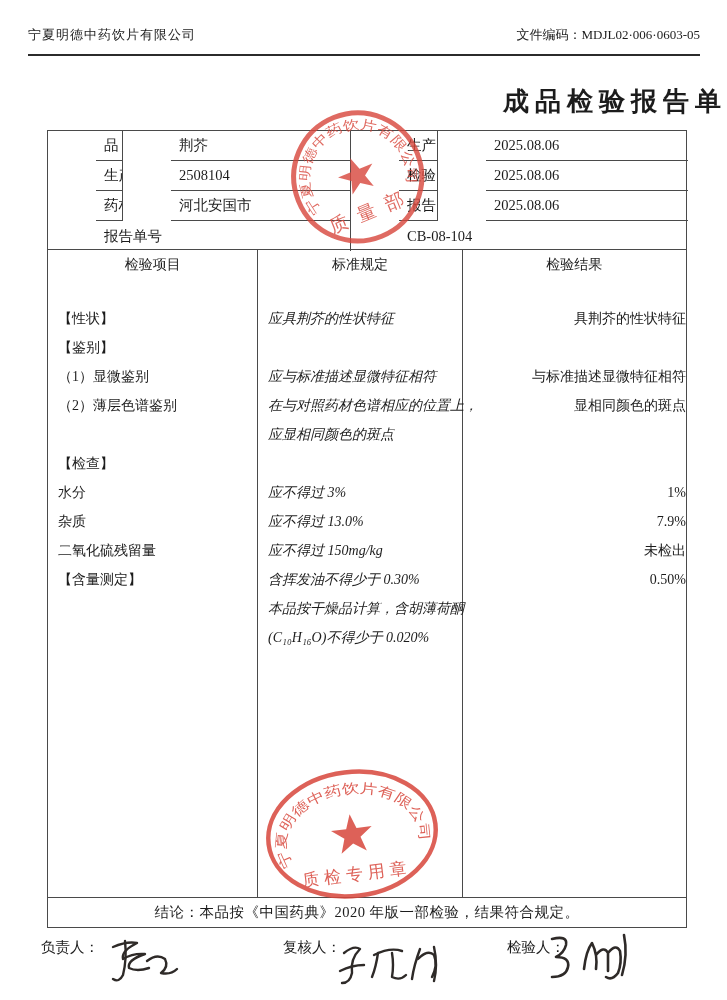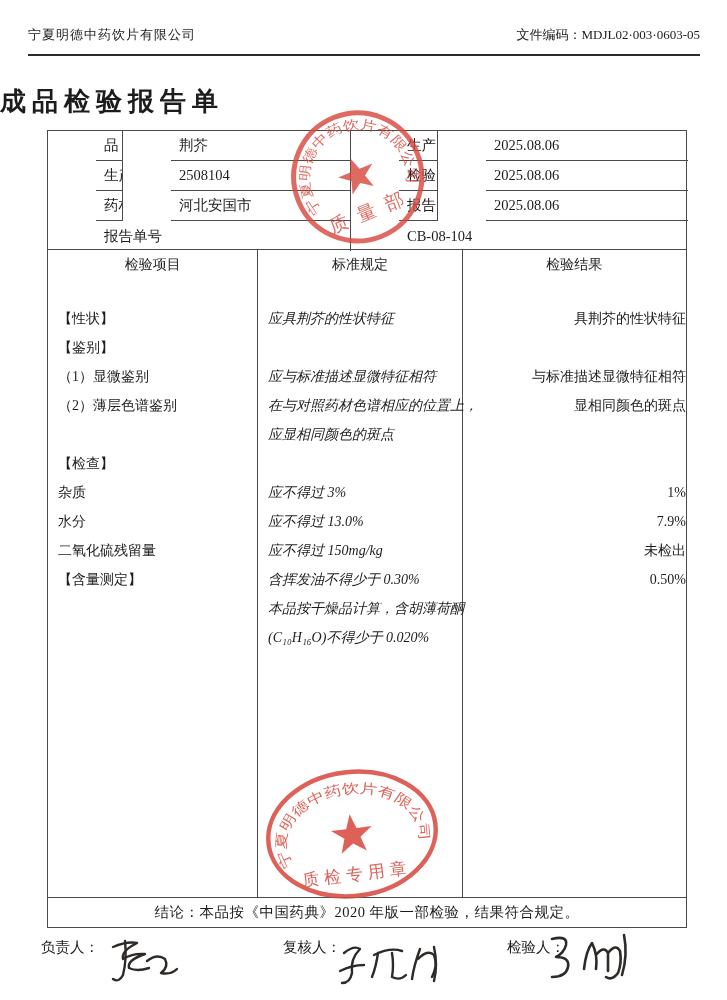--- a/index.html
+++ b/index.html
@@ -9,21 +9,21 @@
     overflow:hidden;
   }
   .abs{position:absolute;}
 
   
   .hdr-company{left:28px;top:26px;font-size:13px;letter-spacing:1px;}
   .hdr-code{right:27px;top:26px;font-size:13px;}
   .hdr-rule{left:28px;top:54px;width:672px;height:2px;background:#2b2b2b;}
 
   
-  .title{left:0;top:84px;width:727px;text-align:left;font-size:26px;
+  .title{left:0;top:84px;width:727px;text-align:right;font-size:26px;
          font-weight:700;letter-spacing:6px;}
 
   
   .info-table{left:47px;top:130px;width:640px;height:120px;
     display:grid;grid-template-columns:75px 228px 87px 250px;
     grid-auto-rows:30px;border:1px solid #4a4a4a;box-sizing:border-box;}
   .info-table .cell{border-right:1px solid #4a4a4a;border-bottom:1px solid #4a4a4a;
     box-sizing:border-box;display:flex;align-items:center;padding-left:8px;
     font-size:14.5px;white-space:nowrap;overflow:hidden;margin-left:48px;}
   .info-table .cell.lastcol{border-right:none;}
@@ -53,21 +53,21 @@
   
   .sig-label{top:938px;font-size:14.5px;}
   .sig1{left:41px;} .sig2{left:283px;} .sig3{left:507px;}
 
   .stamp{pointer-events:none;}
 </style>
 </head>
 <body>
 
 <div class="abs hdr-company">宁夏明德中药饮片有限公司</div>
-<div class="abs hdr-code">文件编码：MDJL02·003·0603-05</div>
+<div class="abs hdr-code">文件编码：MDJL02·006·0603-05</div>
 <div class="abs hdr-rule"></div>
 
 <div class="abs title">成品检验报告单</div>
 
 <div class="abs info-table">
   <div class="cell">品　　名</div>
   <div class="cell">荆芥</div>
   <div class="cell">生产日期</div>
   <div class="cell lastcol">2025.08.06</div>
 
@@ -98,22 +98,22 @@
       </div>
   </div>
   <div class="main-body">
     <div class="bcol c1">
         <div class="bodyline">【性状】</div>
         <div class="bodyline">【鉴别】</div>
         <div class="bodyline">（1）显微鉴别</div>
         <div class="bodyline">（2）薄层色谱鉴别</div>
         <div class="bodyline"></div>
         <div class="bodyline">【检查】</div>
+        <div class="bodyline">水分</div>
         <div class="bodyline">杂质</div>
-        <div class="bodyline">水分</div>
         <div class="bodyline">二氧化硫残留量</div>
         <div class="bodyline">【含量测定】</div>
         <div class="bodyline"></div>
         <div class="bodyline"></div>
       </div>
     <div class="bcol c2">
         <div class="bodyline">应具荆芥的性状特征</div>
         <div class="bodyline"></div>
         <div class="bodyline">应与标准描述显微特征相符</div>
         <div class="bodyline">在与对照药材色谱相应的位置上，</div>

